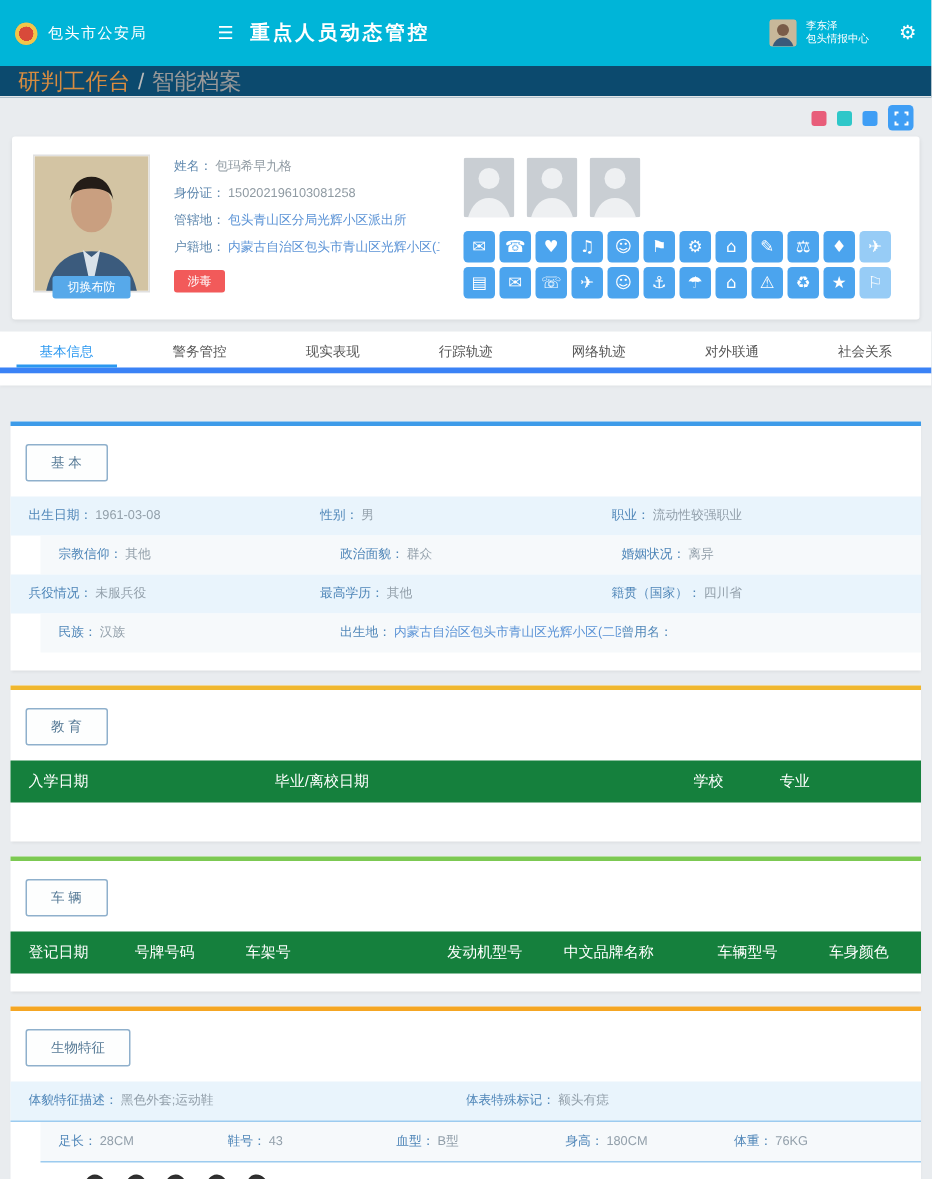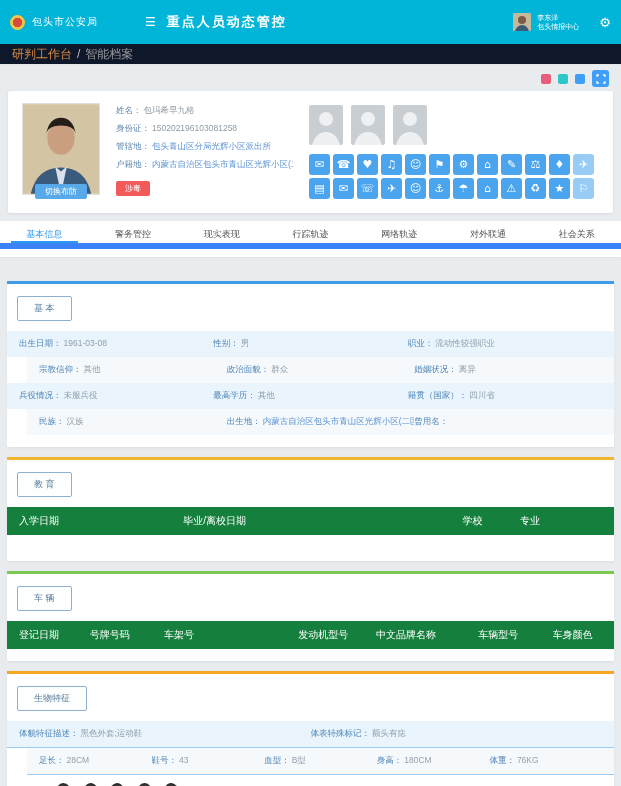--- a/index.html
+++ b/index.html
@@ -23,22 +23,22 @@
   .agency { font-size: 10px; letter-spacing: 1px; }
   .menu-ic { font-size: 12px; margin-left: 40px; cursor: pointer; }
   .apptitle { font-size: 13px; font-weight: bold; letter-spacing: 2px; margin-left: 4px; }
   .tb-right { margin-left: auto; display: flex; align-items: center; gap: 6px; }
   .tb-avatar { width: 18px; height: 18px; border-radius: 2px; overflow: hidden; background: #c8b89a; cursor: pointer; }
   .tb-user { display: flex; flex-direction: column; font-size: 7px; line-height: 9px; }
   .gear-ic { font-size: 13px; margin-left: 14px; cursor: pointer; }
 
   
   .bc-bar {
-    height: 21px; background: #0f172a; border-bottom: 1px solid #e4e6e8;
-    display: flex; align-items: center; padding: 0 12px; font-size: 12px;
+    height: 21px; background: #0c4a6e; border-bottom: 1px solid #e4e6e8;
+    display: flex; align-items: center; padding: 0 12px; font-size: 15px;
   }
   .bc-parent { color: #d98c3f; cursor: pointer; }
   .bc-sep { color: #bbb; margin: 0 5px; }
   .bc-current { color: #999; }
 
   
   .tool-row { display: flex; justify-content: flex-end; align-items: center; gap: 7px; padding: 5px 12px 2px; }
   .mini-ic { width: 10px; height: 10px; border-radius: 2px; cursor: pointer; }
   .mini-ic.pink { background: #e85d7a; }
   .mini-ic.teal { background: #2ec7c9; }
@@ -75,21 +75,21 @@
   .avatar-ph { width: 34px; height: 40px; border-radius: 2px; overflow: hidden; }
   .icon-grid { display: grid; grid-template-columns: repeat(12, 21px); gap: 3px; }
   .aicon {
     width: 21px; height: 21px; background: #4ba4ee; border-radius: 3px; color: #fff;
     font-size: 11px; line-height: 21px; text-align: center; cursor: pointer;
     font-family: "DejaVu Sans", sans-serif;
   }
   .aicon.light { background: #97ccf6; }
 
   
-  .tabs { background: #fff; display: flex; height: 28px; border-bottom: 6px solid #3b82f6; box-shadow: 0 1px 2px rgba(0,0,0,.05); }
+  .tabs { background: #fff; display: flex; height: 28px; border-bottom: 4px solid #3b82f6; box-shadow: 0 1px 2px rgba(0,0,0,.05); }
   .tab { flex: 1; text-align: center; line-height: 27px; font-size: 9px; color: #555; cursor: pointer; position: relative; }
   .tab.active { color: #2b98f0; }
   .tab.active::after { content: ""; position: absolute; left: 12%; right: 12%; bottom: 0; height: 2px; background: #2b98f0; }
   .tab-panel-top { background: #fff; height: 8px; box-shadow: 0 1px 2px rgba(0,0,0,.04); }
 
   
   .content { padding: 24px 7px 0; }
   .section {
     background: #fff; margin-bottom: 10px; padding: 10px 0 12px;
     box-shadow: 0 1px 2px rgba(0,0,0,.06); border-top: 3px solid #3d9be9;

